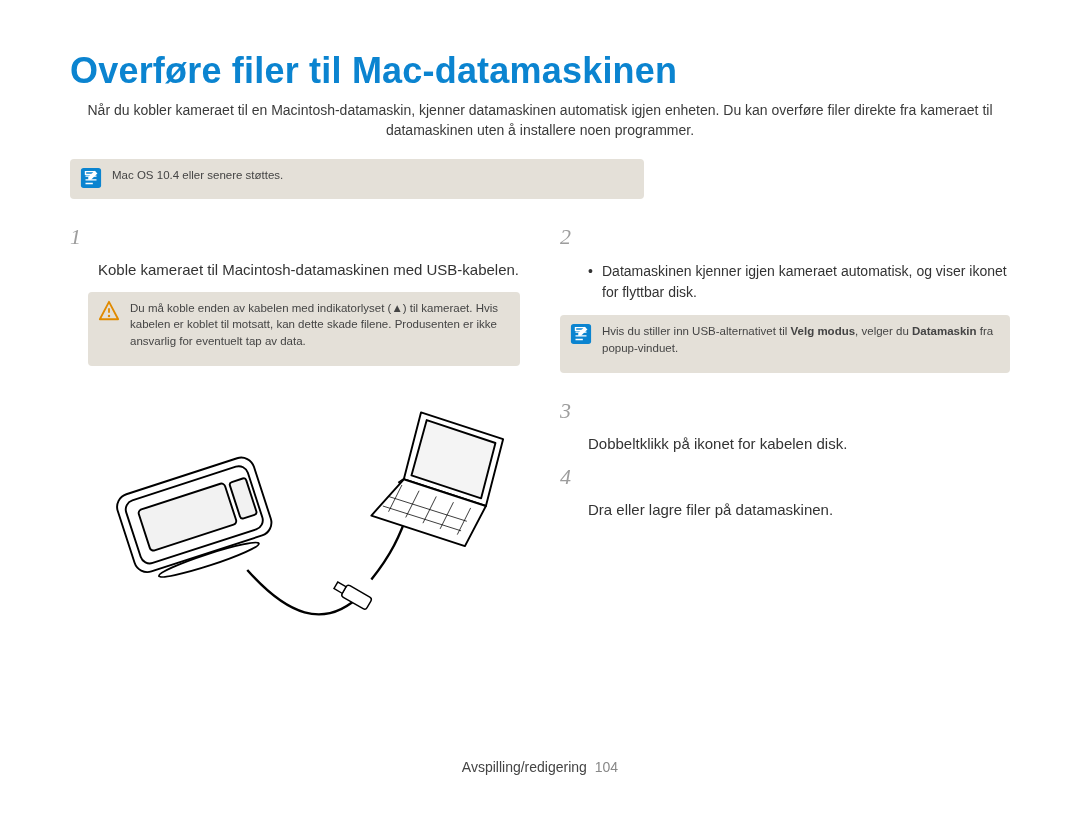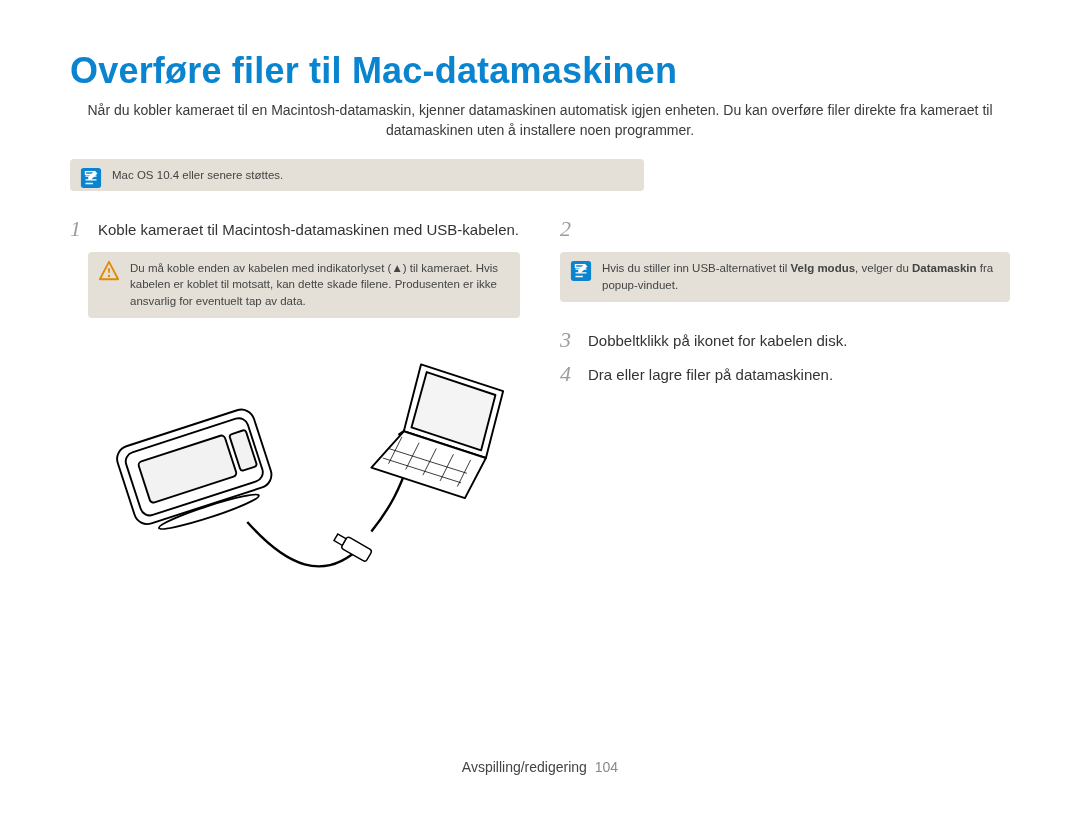--- a/index.html
+++ b/index.html
@@ -32,21 +32,21 @@
   .columns {
     display: flex;
     gap: 40px;
   }
   .col {
     flex: 1;
   }
   .note-box {
     background: #e4e0d8;
     border-radius: 4px;
-    padding: 8px 12px 8px 42px;
+    padding: 8px 12px 16px 42px;
     position: relative;
     font-size: 11.5px;
     line-height: 1.45;
     color: #444;
     margin-bottom: 26px;
   }
   .note-box .note-icon,
   .note-box .warn-icon {
     position: absolute;
     left: 10px;
@@ -66,20 +66,21 @@
     font-style: italic;
     font-family: Georgia, 'Times New Roman', serif;
     font-size: 22px;
     color: #9d9d9d;
     line-height: 1.05;
     min-width: 18px;
   }
   .step .body {
     flex: 1;
     padding-top: 2px;
+    margin-top: 32px;
   }
   .bullet {
     padding-left: 14px;
     position: relative;
     font-size: 14px;
     margin-top: 2px;
     color: #333;
   }
   .bullet::before {
     content: "•";
@@ -186,20 +187,21 @@
             </g>
           </g>
         </svg>
       </div>
     </div>
 
     <div class="col">
       <div class="step">
         <div class="num">2</div>
         <div class="body">
+          <div class="bullet">Datamaskinen kjenner igjen kameraet automatisk, og viser ikonet for flyttbar disk.</div>
         </div>
       </div>
 
       <div class="note-box" style="margin-top:12px;">
         <span class="note-icon">
           <svg viewBox="0 0 24 24" width="22" height="22">
             <rect x="1" y="1" width="22" height="22" rx="3" fill="#0b84d0"></rect>
             <path d="M6 5 h10 v3 h-10z M6 10 h12 M6 14 h12 M6 18 h8" stroke="#fff" stroke-width="1.5" fill="none"></path>
             <path d="M16 4 l3 3 -7 7 -3 0 0 -3 z" fill="#fff"></path>
           </svg>

